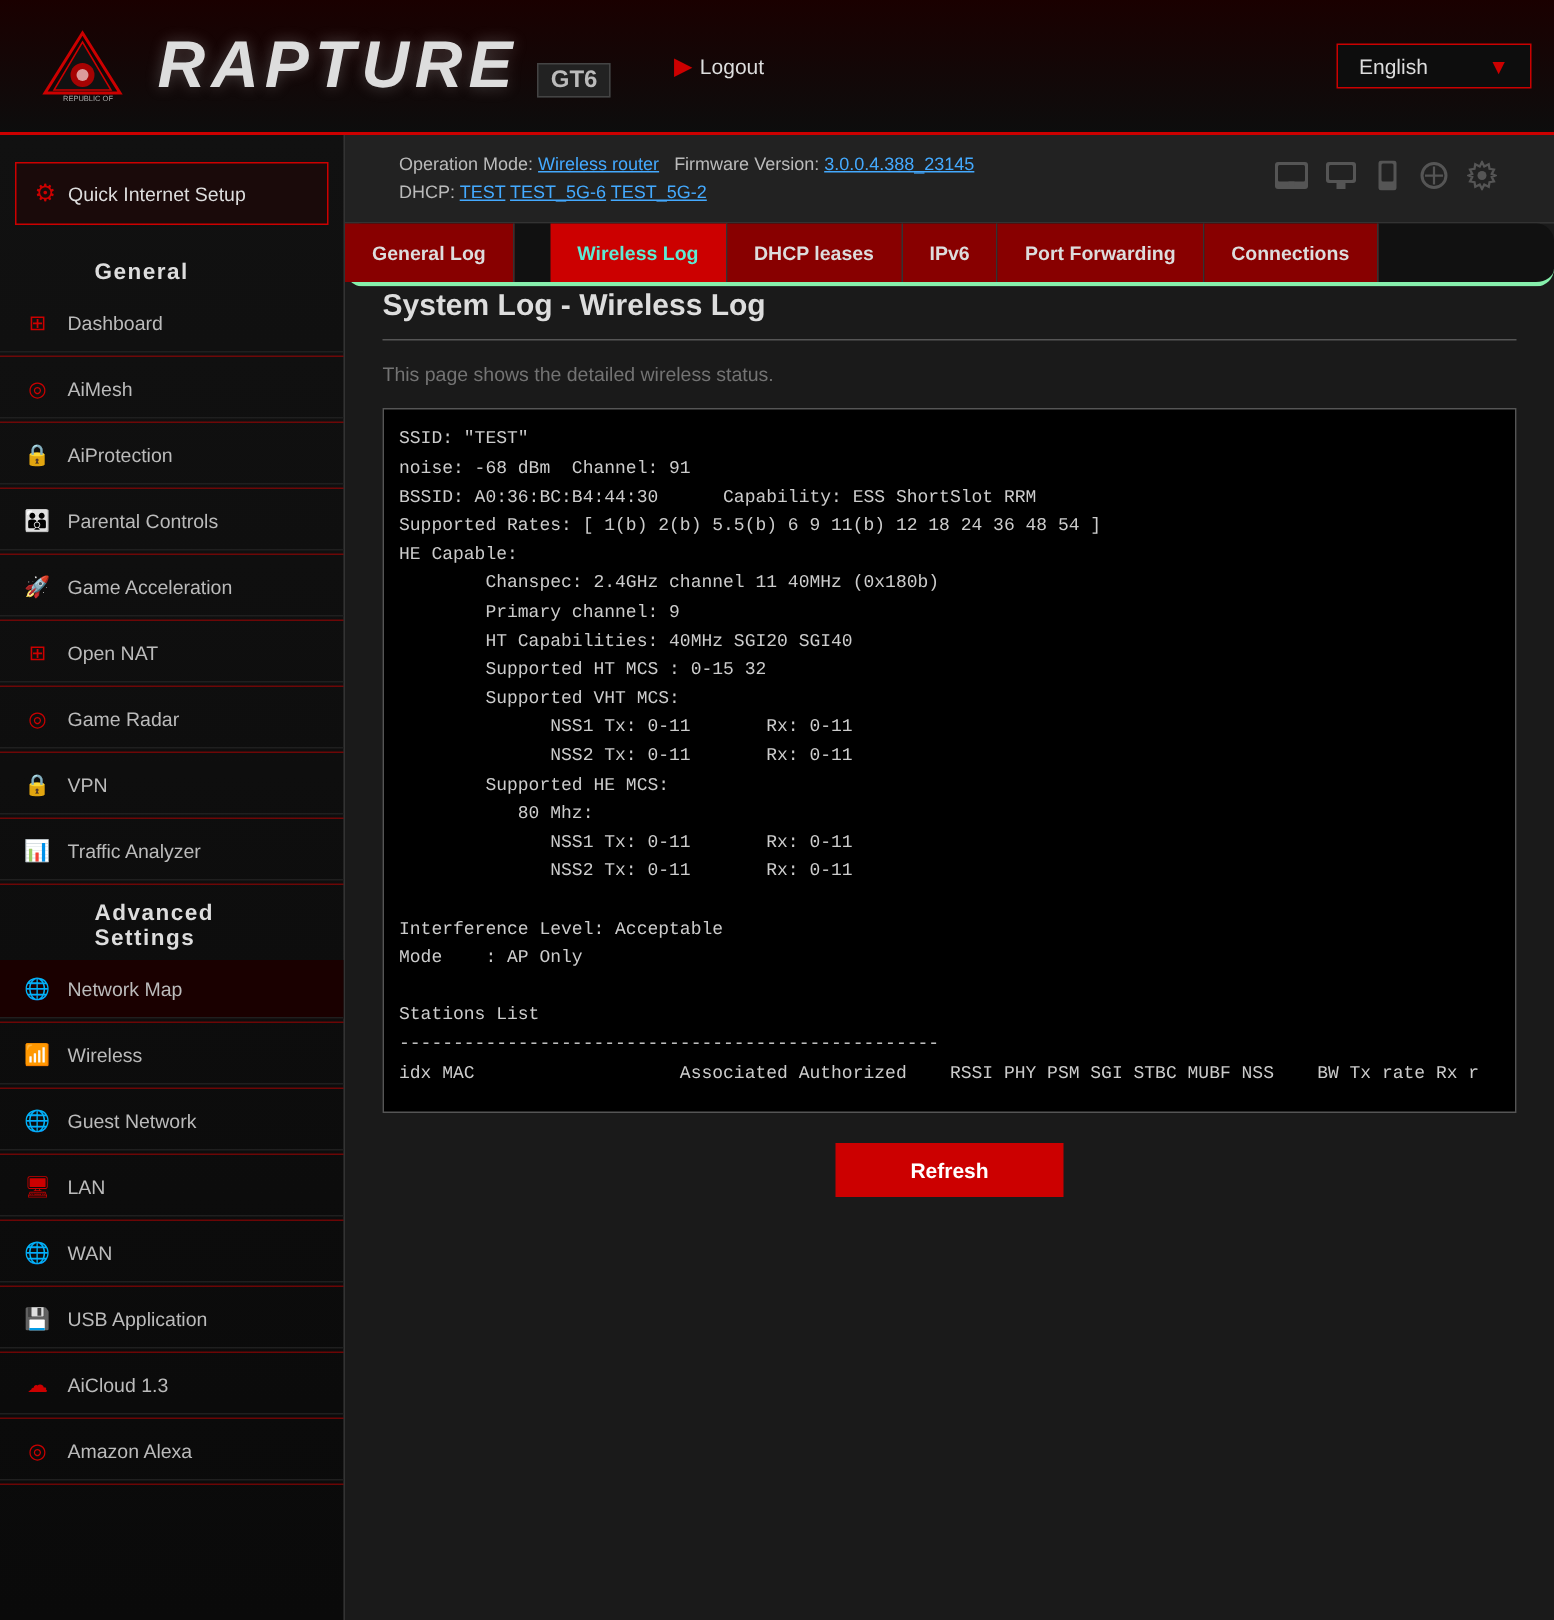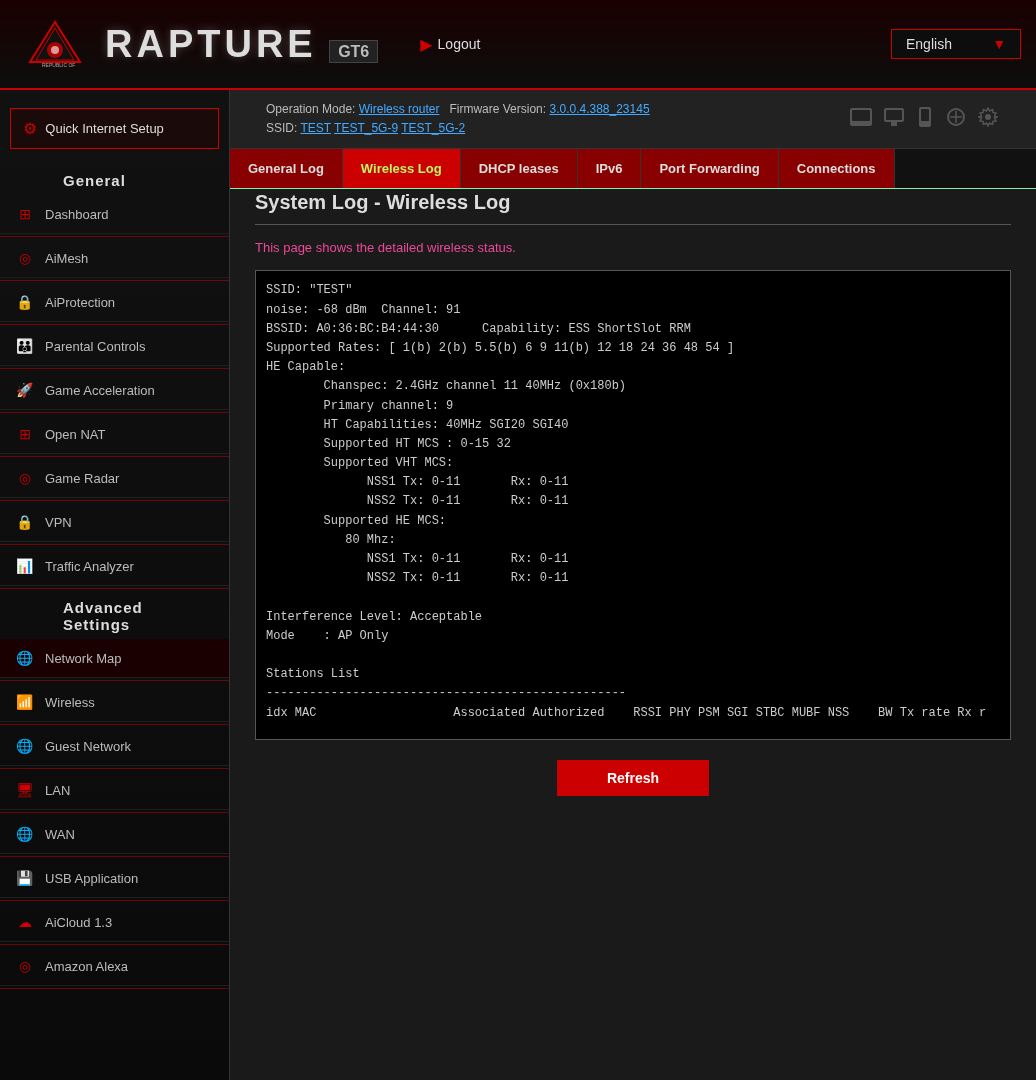--- a/index.html
+++ b/index.html
@@ -30,24 +30,25 @@
     }
     .rog-logo {
       width: 80px;
       height: 70px;
       display: flex;
       flex-direction: column;
       align-items: center;
       justify-content: center;
     }
     .rapture-title {
-      font-size: 38px;
+      font-size: 44px;
       font-weight: bold;
       color: #ddd;
       letter-spacing: 4px;
+      font-style: italic;
       text-shadow: 0 0 10px rgba(200,200,200,0.3);
     }
     .gt6-badge {
       background: #222;
       color: #bbb;
       font-size: 16px;
       font-weight: bold;
       padding: 2px 8px;
       margin-left: 8px;
       border: 1px solid #444;
@@ -190,35 +191,37 @@
       cursor: pointer;
       font-size: 16px;
       color: #999;
       padding: 2px;
     }
 
     
     .tab-nav {
       display: flex;
       background: #111;
-      border-bottom: 1px solid #86efac;
+      border-bottom: 3px solid #86efac;
+      border-radius: 12px;
     }
     .tab-item {
       padding: 12px 18px;
       font-size: 13px;
       color: #bbb;
       cursor: pointer;
       border-right: 1px solid #333;
       background: #cc0000;
       color: #fff;
       font-weight: bold;
     }
     .tab-item.active {
       background: #cc0000;
-      color: #bef264;
+      color: #5eead4;
+      margin-left: 24px;
     }
     .tab-item.inactive {
       background: #880000;
       color: #ddd;
     }
 
     
     .content {
       padding: 2px 25px;
     }
@@ -228,21 +231,21 @@
       font-weight: bold;
       margin-bottom: 10px;
     }
     .title-divider {
       height: 1px;
       background: #555;
       margin-bottom: 15px;
     }
     .page-desc {
       font-size: 13px;
-      color: #ec4899;
+      color: #737373;
       margin-bottom: 15px;
     }
 
     
     .log-container {
       border: 1px solid #555;
       background: #000;
       position: relative;
       height: 470px;
       overflow: hidden;
@@ -424,24 +427,24 @@
 
     <div class="info-bar">
       <div class="info-bar-left">
         <div>
           <span>Operation Mode: </span>
           <span class="info-link">Wireless router</span>
           <span> &nbsp; Firmware Version: </span>
           <span class="info-link">3.0.0.4.388_23145</span>
         </div>
         <div>
-          <span>SSID: </span>
+          <span>DHCP: </span>
           <span class="info-link">TEST</span>
           <span> </span>
-          <span class="info-link">TEST_5G-9</span>
+          <span class="info-link">TEST_5G-6</span>
           <span> </span>
           <span class="info-link">TEST_5G-2</span>
         </div>
       </div>
       <div class="info-icons">
         <button class="info-icon-btn">
           <svg width="22" height="18" viewBox="0 0 22 18">
             <rect x="0" y="0" width="22" height="18" rx="2" fill="#555"></rect>
             <rect x="2" y="2" width="18" height="11" rx="1" fill="#222"></rect>
             <rect x="9" y="13" width="4" height="3" fill="#555"></rect>

